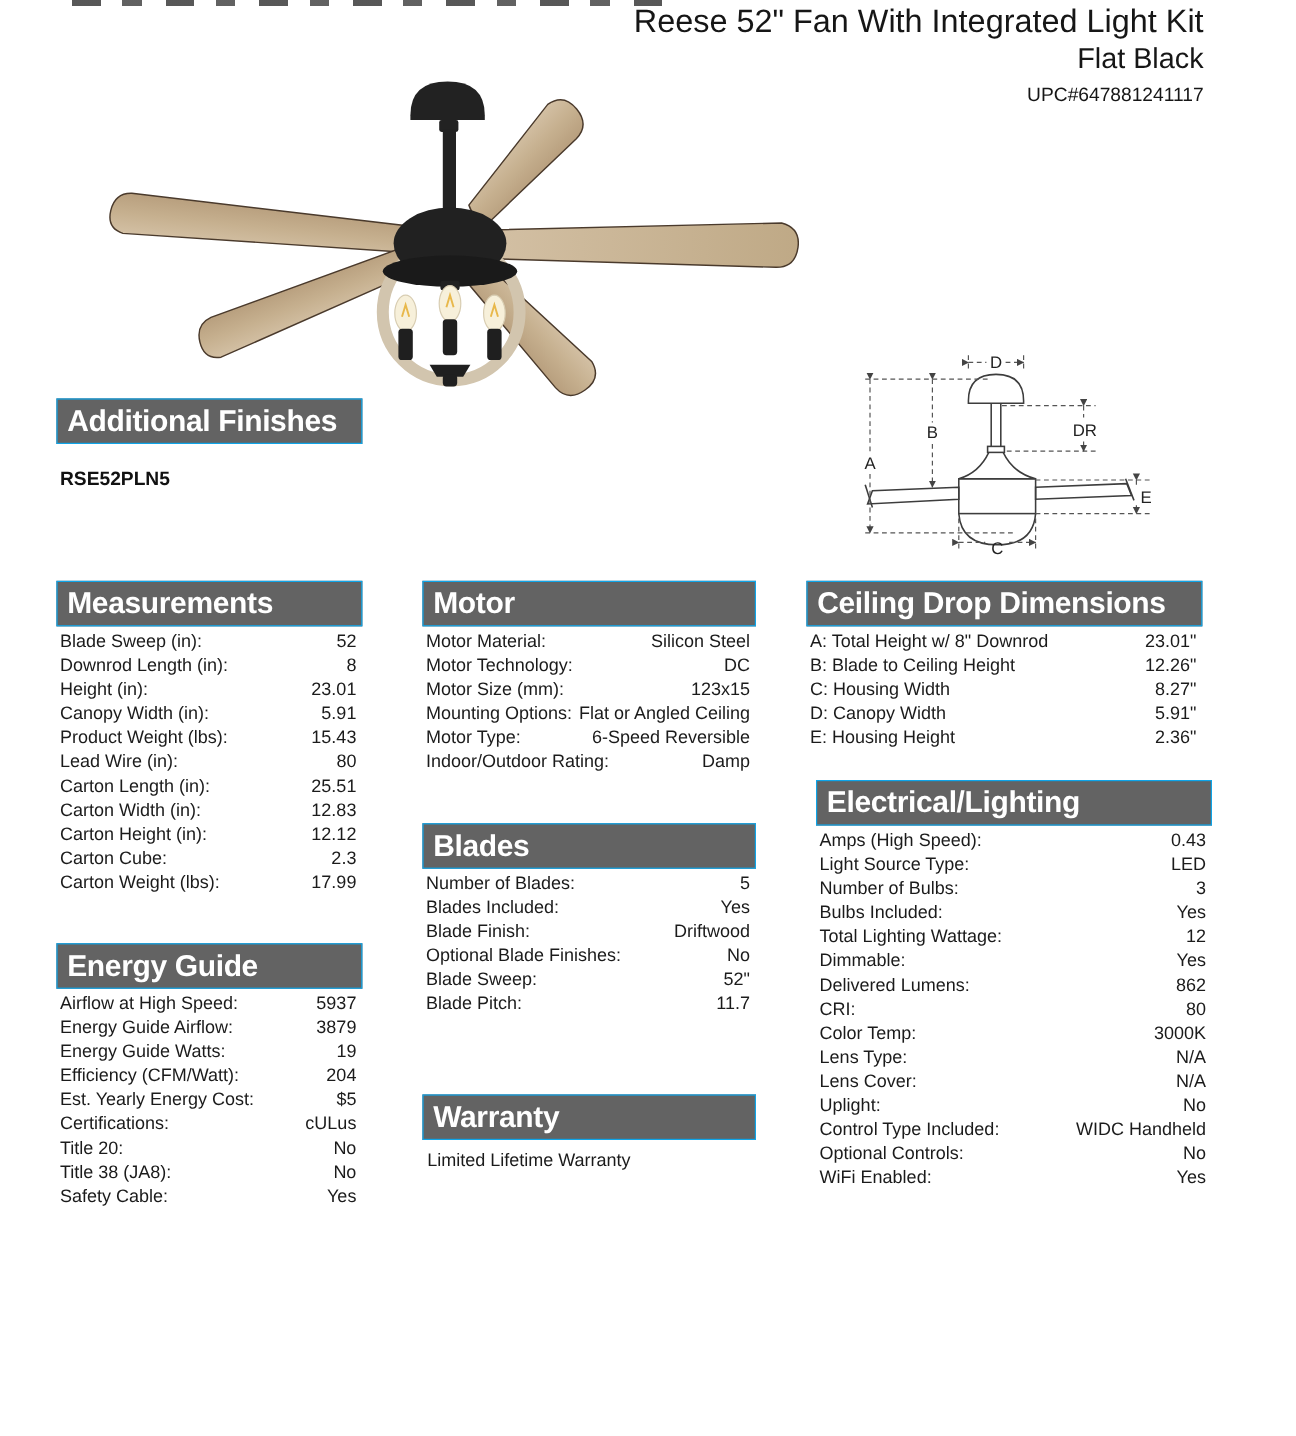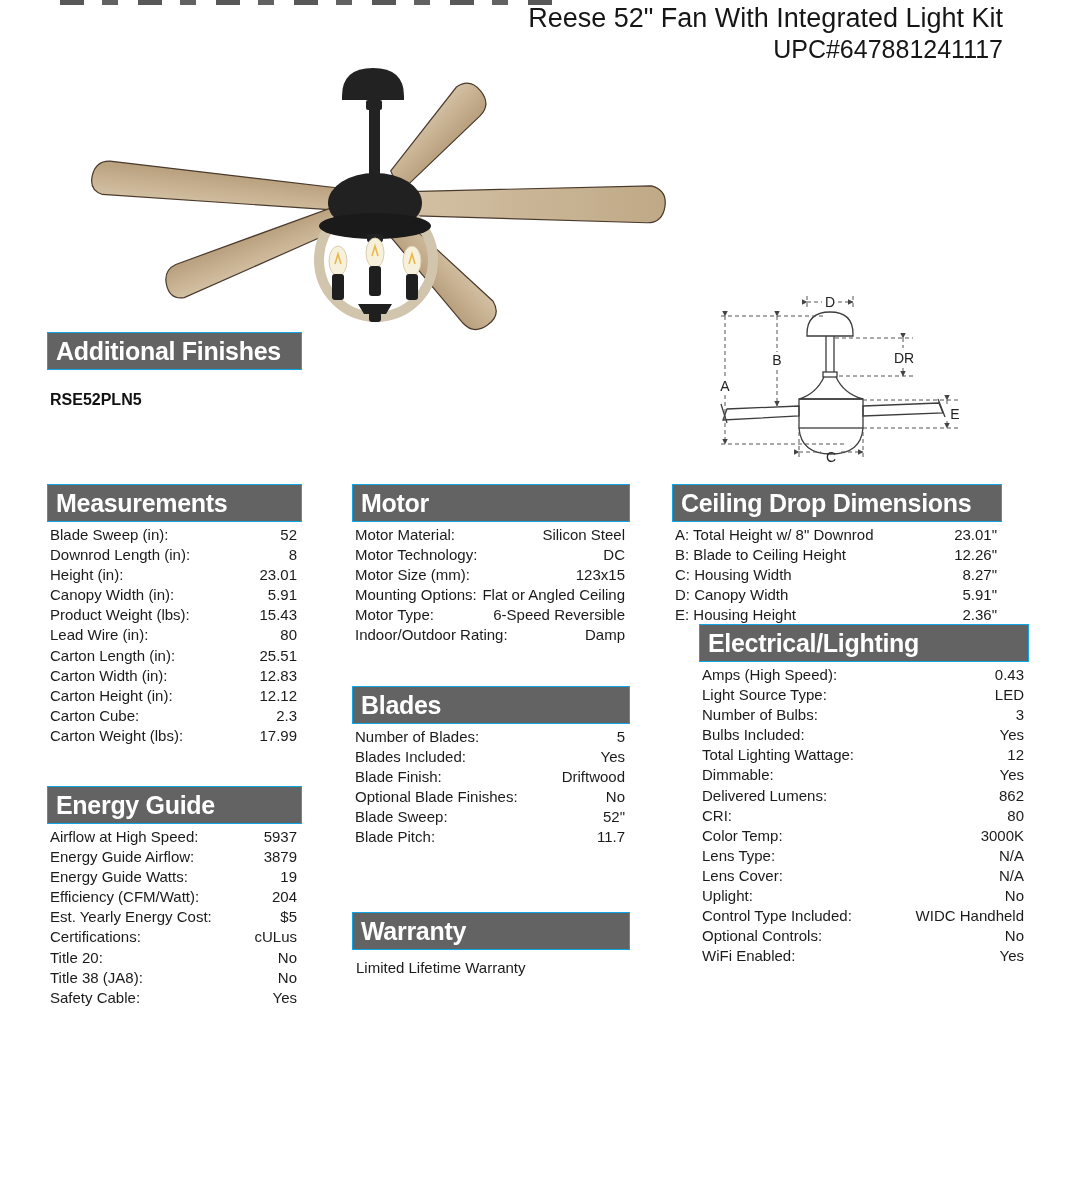--- a/index.html
+++ b/index.html
@@ -12,21 +12,21 @@
   
   .crop-strip{
     left:60px;top:0;width:505px;height:5px;
     background:repeating-linear-gradient(90deg,#2e2e2e 0 24px,transparent 24px 42px,#3a3a3a 42px 58px,transparent 58px 78px);
     opacity:.8;
   }
   
   .title-block{left:380px;top:2px;width:623px;text-align:right;}
   .title-main{font-size:27px;line-height:33px;color:#161616;}
   .title-finish{font-size:24px;line-height:30px;color:#161616;}
-  .title-upc{font-size:25px;line-height:29px;color:#161616;}
+  .title-upc{font-size:16px;line-height:29px;color:#161616;}
   
   .bar{
     margin:0;background:#636363;color:#ffffff;border:1px solid #0ea5e9;
     font-size:25px;font-weight:bold;line-height:36px;height:36px;
     padding:0 0 0 8px;white-space:nowrap;letter-spacing:-0.3px;
   }
   .rows{margin-top:3px;}
   .spec-row{
     display:flex;justify-content:space-between;align-items:baseline;
     font-size:15px;line-height:20.1px;white-space:nowrap;
@@ -37,20 +37,21 @@
   .warranty-text{font-size:15px;color:#1b1b1b;padding-left:4px;margin-top:9px;}
   svg text{font-family:"Liberation Sans","DejaVu Sans",sans-serif;}
 </style>
 </head>
 <body>
 
 <div class="abs crop-strip"></div>
 
 <div class="abs title-block">
   <div class="title-main">Reese 52" Fan With Integrated Light Kit</div>
+  <div class="title-finish">Flat Black</div>
   <div class="title-upc">UPC#647881241117</div>
 </div>
 
 <div class="abs" style="left:70px;top:56px;width:600px;height:278px;">
   <svg width="600" height="278" viewBox="0 0 600 278">
     <defs>
       <linearGradient id="wood" x1="0" y1="0" x2="0" y2="1">
         <stop offset="0" stop-color="#d3c0a4"></stop>
           <stop offset="0.5" stop-color="#c6b08f"></stop>
           <stop offset="1" stop-color="#b89f7e"></stop>
@@ -370,21 +371,21 @@
         <span class="spec-label">D: Canopy Width</span>
         <span class="spec-value">5.91"</span>
       </div>
       <div class="spec-row">
         <span class="spec-label">E: Housing Height</span>
         <span class="spec-value">2.36"</span>
       </div>
     </div>
 </section>
 
-<section class="abs" style="left:680px;top:624px;width:330px;margin-left:19px;">
+<section class="abs" style="left:680px;top:650px;width:330px;">
   <h2 class="bar">Electrical/Lighting</h2>
   <div class="rows">
       <div class="spec-row">
         <span class="spec-label">Amps (High Speed):</span>
         <span class="spec-value">0.43</span>
       </div>
       <div class="spec-row">
         <span class="spec-label">Light Source Type:</span>
         <span class="spec-value">LED</span>
       </div>

